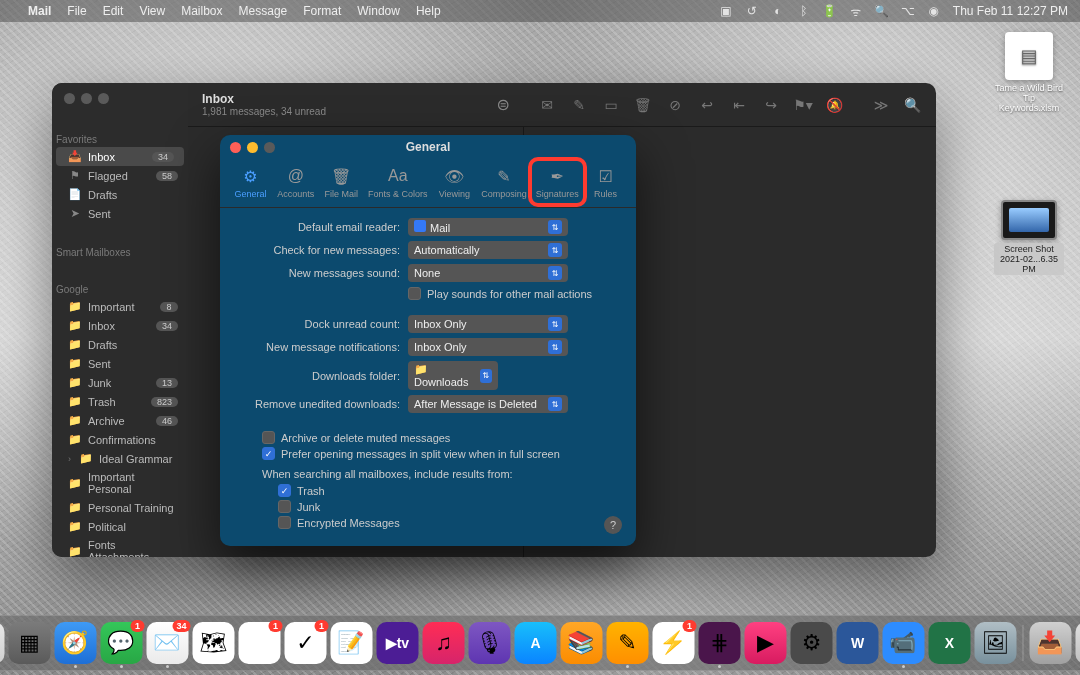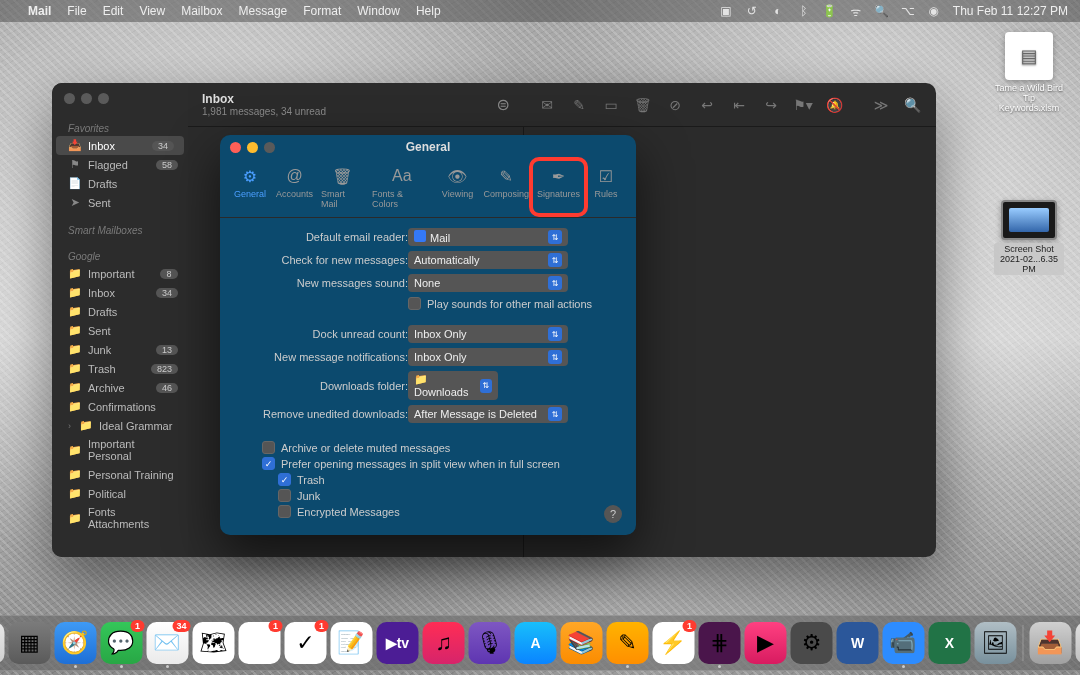--- a/index.html
+++ b/index.html
@@ -20,21 +20,21 @@
 .desktop-icon .thumb { width: 48px; height: 48px; margin: 0 auto 3px; background: #fff; border-radius: 4px; display: flex; align-items: center; justify-content: center; font-size: 18px; color: #666; box-shadow: 0 2px 6px rgba(0,0,0,0.3); }
 .desktop-icon.screenshot .thumb { width: 56px; height: 40px; background: #1a1a1a; border: 2px solid #888; display: flex; align-items: center; justify-content: center; }
 .desktop-icon.screenshot .thumb::after { content: ""; width: 40px; height: 24px; background: linear-gradient(#9cf, #36a); border-radius: 2px; }
 
 
 .mail-window { position: absolute; left: 52px; top: 83px; width: 884px; height: 474px; background: #2b2b2b; border-radius: 10px; box-shadow: 0 20px 60px rgba(0,0,0,0.5); display: flex; overflow: hidden; }
 .mail-sidebar { width: 148px; background: rgba(44,44,44,0.98); display: flex; flex-direction: column; font-size: 11px; color: #aaa; }
 .mail-traffic { display: flex; gap: 6px; padding: 10px 12px 6px; }
 .tl { width: 11px; height: 11px; border-radius: 50%; }
 .tl.r { background: #5a5a5a; } .tl.y { background: #5a5a5a; } .tl.g { background: #5a5a5a; }
-.sb-section { padding: 4px 16px 2px; font-size: 10px; color: #7a7a7a; margin-top: 9px; font-style: italic; }
+.sb-section { padding: 4px 4px 2px; font-size: 10px; color: #7a7a7a; margin-top: 20px; }
 .sb-item { display: flex; align-items: center; padding: 3px 10px 3px 16px; gap: 6px; cursor: default; }
 .sb-item.selected { background: #4a4a4a; border-radius: 4px; margin: 0 4px; padding-left: 12px; }
 .sb-item .icon { width: 14px; text-align: center; color: #888; font-size: 11px; }
 .sb-item .label { flex: 1; color: #bbb; }
 .sb-item.selected .label { color: #fff; }
 .sb-badge { background: #555; color: #ccc; border-radius: 8px; padding: 0 6px; font-size: 9px; min-width: 18px; text-align: center; }
 .sb-item .chev { color: #777; font-size: 9px; margin-right: 2px; }
 
 .mail-main { flex: 1; display: flex; flex-direction: column; }
 .mail-header { height: 44px; display: flex; align-items: center; border-bottom: 1px solid #1a1a1a; }
@@ -57,21 +57,21 @@
 .prefs-traffic .tl.r { background: #ff5f57; } .prefs-traffic .tl.y { background: #febc2e; } .prefs-traffic .tl.g { background: #5a5a5a; }
 .prefs-tabs { display: flex; justify-content: space-around; padding: 4px 8px 6px; border-bottom: 1px solid #2a2a2a; }
 .prefs-tab { display: flex; flex-direction: column; align-items: center; gap: 2px; font-size: 9px; color: #999; padding: 2px 4px; cursor: default; min-width: 44px; }
 .prefs-tab.active { color: #4a9eff; }
 .prefs-tab .ticon { width: 22px; height: 22px; display: flex; align-items: center; justify-content: center; font-size: 16px; }
 .prefs-tab.highlighted { position: relative; }
 .prefs-tab.highlighted::before { content: ""; position: absolute; inset: -6px -4px; border: 4px solid #ff3b30; border-radius: 10px; }
 
 .prefs-body { padding: 10px 16px 14px; }
 .prow { display: flex; align-items: center; margin-bottom: 5px; }
-.prow .plabel { width: 172px; text-align: right; color: #ccc; }
+.prow .plabel { width: 172px; text-align: right; padding-right: 8px; color: #ccc; }
 .pselect { flex: 1; max-width: 160px; background: #555; border-radius: 4px; padding: 2px 6px; display: flex; align-items: center; justify-content: space-between; color: #eee; font-size: 11px; }
 .pselect .arrows { background: #2f6fd6; border-radius: 3px; width: 14px; height: 14px; display: flex; align-items: center; justify-content: center; color: #fff; font-size: 8px; margin-left: 4px; }
 .pselect.with-icon .appicon { width: 12px; height: 12px; background: #3478f6; border-radius: 2px; margin-right: 4px; display: inline-block; }
 .pselect.folder .arrows { background: #2f6fd6; }
 .pcheck-row { display: flex; align-items: center; gap: 6px; margin: 3px 0 3px 26px; }
 .pcheck-row.indent { margin-left: 42px; }
 .pcheck { width: 13px; height: 13px; border-radius: 3px; background: #555; border: 1px solid #666; display: flex; align-items: center; justify-content: center; font-size: 9px; color: #fff; }
 .pcheck.checked { background: #2f6fd6; border-color: #2f6fd6; }
 .section-gap { height: 10px; }
 .psubhead { margin: 8px 0 4px 26px; color: #ccc; }
@@ -260,21 +260,21 @@
       <div class="prefs-tab active">
         <div class="ticon">⚙</div>
         <div>General</div>
       </div>
       <div class="prefs-tab">
         <div class="ticon">@</div>
         <div>Accounts</div>
       </div>
       <div class="prefs-tab">
         <div class="ticon">🗑</div>
-        <div>Smart Mail</div>
+        <div>File Mail</div>
       </div>
       <div class="prefs-tab">
         <div class="ticon">Aa</div>
         <div>Fonts &amp; Colors</div>
       </div>
       <div class="prefs-tab">
         <div class="ticon">👁</div>
         <div>Viewing</div>
       </div>
       <div class="prefs-tab">
@@ -350,20 +350,21 @@
     </div>
     <div class="section-gap"></div>
     <div class="pcheck-row">
         <div class="pcheck"></div>
         <span>Archive or delete muted messages</span>
       </div>
     <div class="pcheck-row">
         <div class="pcheck checked">✓</div>
         <span>Prefer opening messages in split view when in full screen</span>
       </div>
+    <div class="psubhead">When searching all mailboxes, include results from:</div>
     <div class="pcheck-row indent">
         <div class="pcheck checked">✓</div>
         <span>Trash</span>
       </div>
     <div class="pcheck-row indent">
         <div class="pcheck"></div>
         <span>Junk</span>
       </div>
     <div class="pcheck-row indent">
         <div class="pcheck"></div>

